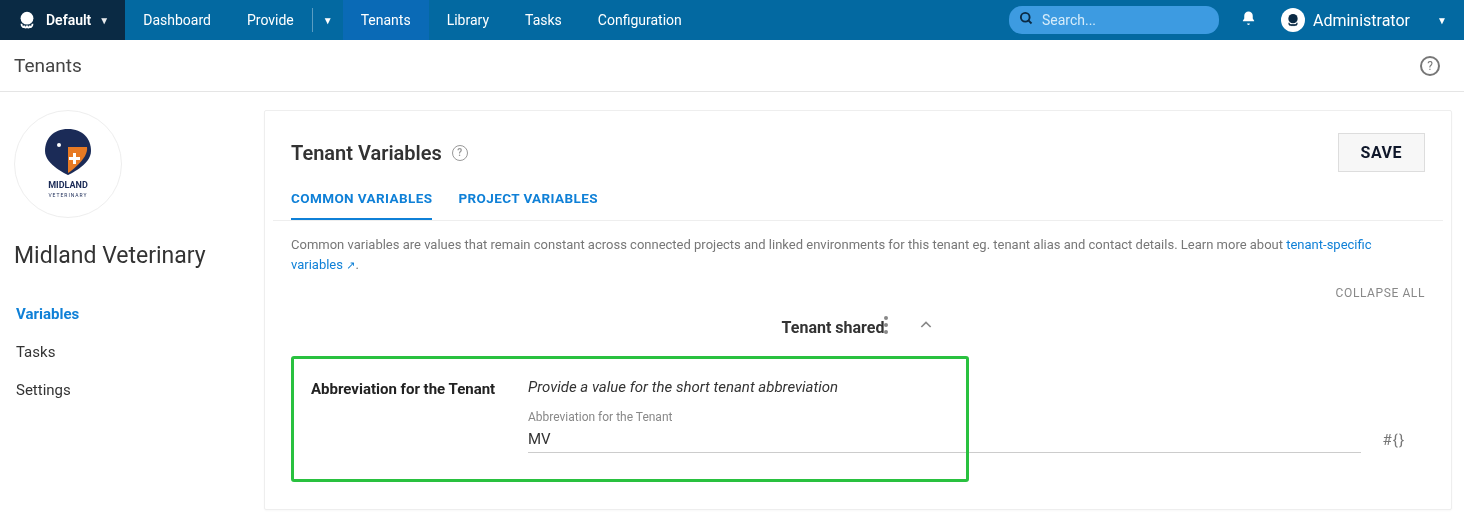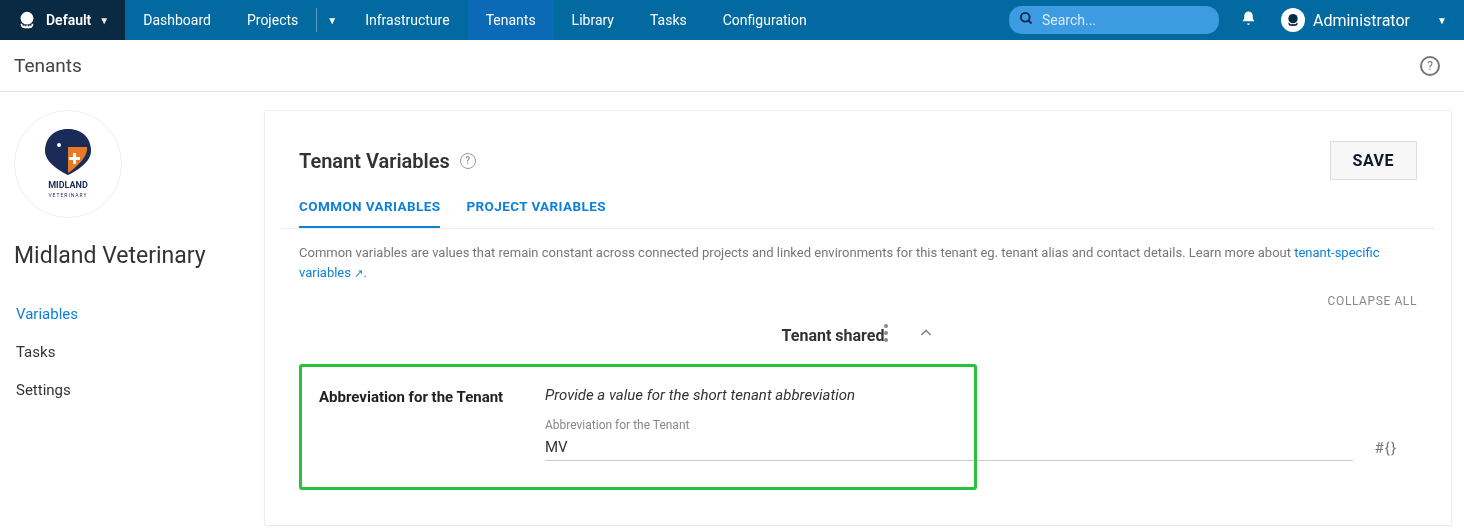--- a/index.html
+++ b/index.html
@@ -27,45 +27,45 @@
     .subheader { display: flex; align-items: center; justify-content: space-between; height: 52px; border-bottom: 1px solid #e5e5e5; padding: 0 24px 0 14px; }
     .subheader .title { font-size: 19px; color: #444; }
     .help-circle { width: 20px; height: 20px; border: 2px solid #777; border-radius: 50%; display: flex; align-items: center; justify-content: center; font-size: 12px; color: #777; cursor: pointer; }
 
     
     .body { display: flex; align-items: flex-start; }
     .sidebar { width: 252px; padding: 18px 14px 0 14px; }
     .tenant-logo-wrap { width: 108px; height: 108px; border-radius: 50%; border: 1px solid #eee; display: flex; align-items: center; justify-content: center; margin-bottom: 8px; }
     .tenant-name { font-size: 23px; font-weight: 400; color: #333; margin-top: 24px; margin-bottom: 26px; }
     .side-item { font-size: 15px; padding: 10px 2px; cursor: pointer; color: #333; }
-    .side-item.active { color: #0F80D7; font-weight: 400; }
+    .side-item.active { color: #0F80D7; font-weight: 700; }
 
     .main { flex: 1; padding: 18px 12px 28px 12px; }
-    .card { background: #fff; border: 1px solid #eee; border-radius: 2px; box-shadow: 0 1px 2px rgba(0,0,0,.03); padding: 16px; }
+    .card { background: #fff; border: 1px solid #eee; border-radius: 2px; box-shadow: 0 1px 2px rgba(0,0,0,.03); padding: 8px; }
     .card-header { display: flex; align-items: center; justify-content: space-between; padding: 14px 18px 0 18px; }
     .card-title { display: flex; align-items: center; gap: 10px; font-size: 20px; font-weight: 600; color: #333; }
     .help-small { width: 16px; height: 16px; border: 1.5px solid #999; border-radius: 50%; display: flex; align-items: center; justify-content: center; font-size: 10px; color: #999; cursor: pointer; }
     .save-btn { border: 1px solid #ddd; background: #f7f7f7; color: #0f172a; font-weight: 700; letter-spacing: .5px; padding: 9px 22px; font-size: 16px; cursor: default; }
     .tabs { display: flex; gap: 26px; padding: 18px 18px 0 18px; border-bottom: 1px solid #eee; }
     .tab { font-size: 13.5px; font-weight: 700; letter-spacing: .4px; color: #0F80D7; padding-bottom: 12px; cursor: pointer; }
     .tab.active { border-bottom: 2px solid #0F80D7; }
     .desc { font-size: 13px; color: #777; padding: 14px 18px 8px 18px; line-height: 1.5; }
     .desc a { color: #0F80D7; text-decoration: none; }
     .ext-icon { color: #0F80D7; font-size: 11px; }
     .collapse-row { display: flex; justify-content: flex-end; padding: 4px 18px 10px 18px; }
     .collapse-link { font-size: 12px; letter-spacing: .6px; color: #888; cursor: pointer; }
 
     .section { padding: 6px 18px 22px 18px; }
     .section-head { display: flex; align-items: center; justify-content: center; }
     .section-title { font-size: 16px; font-weight: 700; color: #333; }
     .section-actions { display: flex; align-items: center; gap: 30px; color: #888; }
     .kebab, .chev { cursor: pointer; }
 
     .var-row-wrap { position: relative; margin-top: 18px; }
-    .var-row { display: flex; gap: 12px; padding: 22px 20px 26px 20px; }
+    .var-row { display: flex; gap: 3px; padding: 22px 20px 26px 20px; }
     .var-label { width: 214px; font-size: 15px; font-weight: 700; color: #222; padding-top: 2px; }
     .var-right { flex: 1; display: flex; flex-direction: column; gap: 14px; }
     .var-help { font-size: 15px; color: #333; font-style: italic; }
     .field-wrap { position: relative; display: flex; align-items: flex-end; gap: 22px; }
     .field { flex: 1; }
     .field-label { font-size: 12px; color: #888; margin-bottom: 2px; }
     .input-line { width: 100%; border: none; border-bottom: 1px solid #ccc; outline: none; font-size: 15px; padding: 4px 0; color: #333; background: transparent; }
     .hash-token { color: #777; font-size: 15px; letter-spacing: 1px; cursor: pointer; padding-bottom: 4px; }
 
     .highlight-box { position: absolute; border: 3px solid #29c13f; border-radius: 3px; pointer-events: none; }
@@ -79,26 +79,25 @@
       <svg viewBox="0 0 24 24" width="22" height="22">
           <circle cx="12" cy="10" r="7" fill="#fff"></circle>
           <path d="M6 16c0 4 3 5 3 2 0 3 3 3 3 0 0 3 3 3 3 0 0 3 3 2 3-2" stroke="#fff" stroke-width="2" fill="none"></path>
         </svg>
     </span>
     <span class="space-name">Default</span>
     <span class="caret">▼</span>
   </div>
   <div class="nav">
     <div class="nav-item">Dashboard</div>
-    <div class="nav-item">Projects</div>
+    <div class="nav-item">Provide</div>
     <div class="nav-sep"></div>
     <div class="nav-dd">
         <span style="font-size:10px;">▼</span>
       </div>
-    <div class="nav-item">Infrastructure</div>
     <div class="nav-item active">Tenants</div>
     <div class="nav-item">Library</div>
     <div class="nav-item">Tasks</div>
     <div class="nav-item">Configuration</div>
   </div>
   <div class="search-box">
     <span>
       <svg width="15" height="15" viewBox="0 0 24 24" fill="none" stroke="#0a2a44" stroke-width="3">
           <circle cx="10" cy="10" r="7"></circle>
           <line x1="20" y1="20" x2="15" y2="15"></line>

